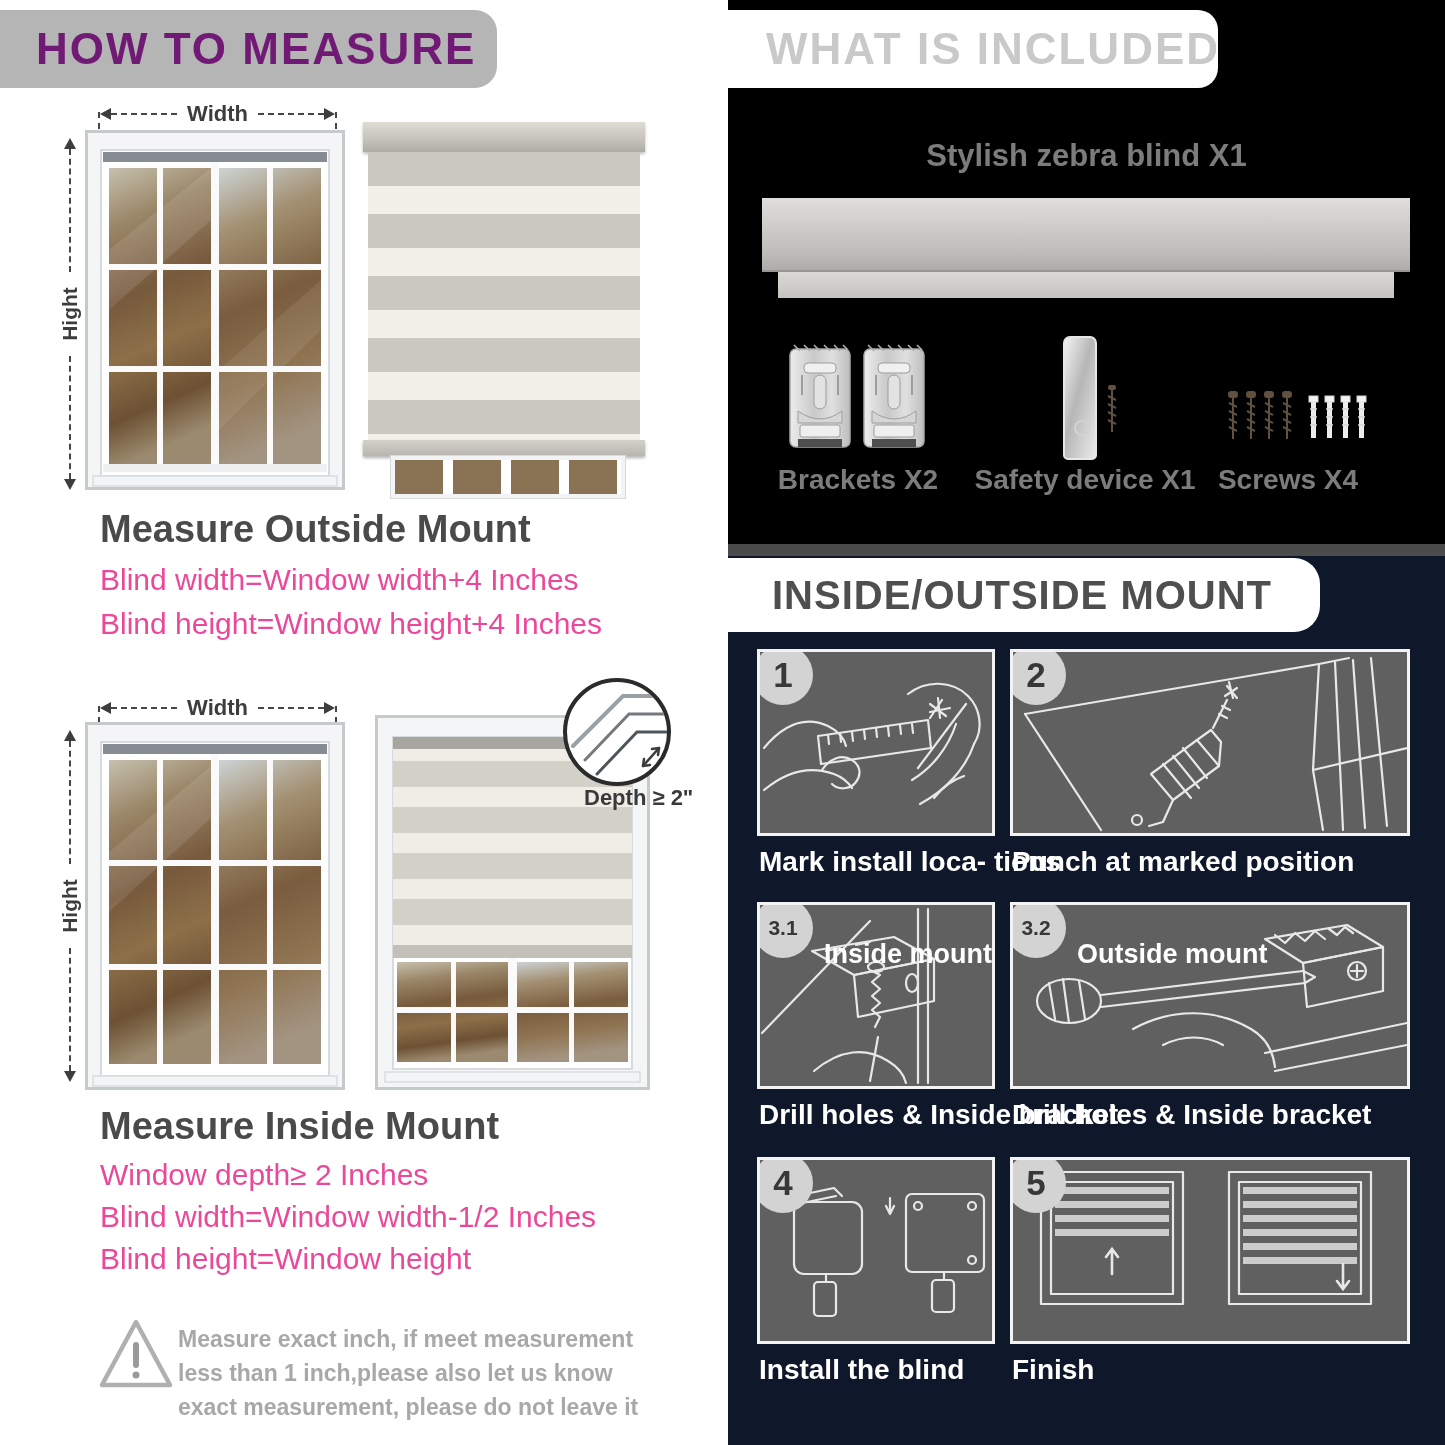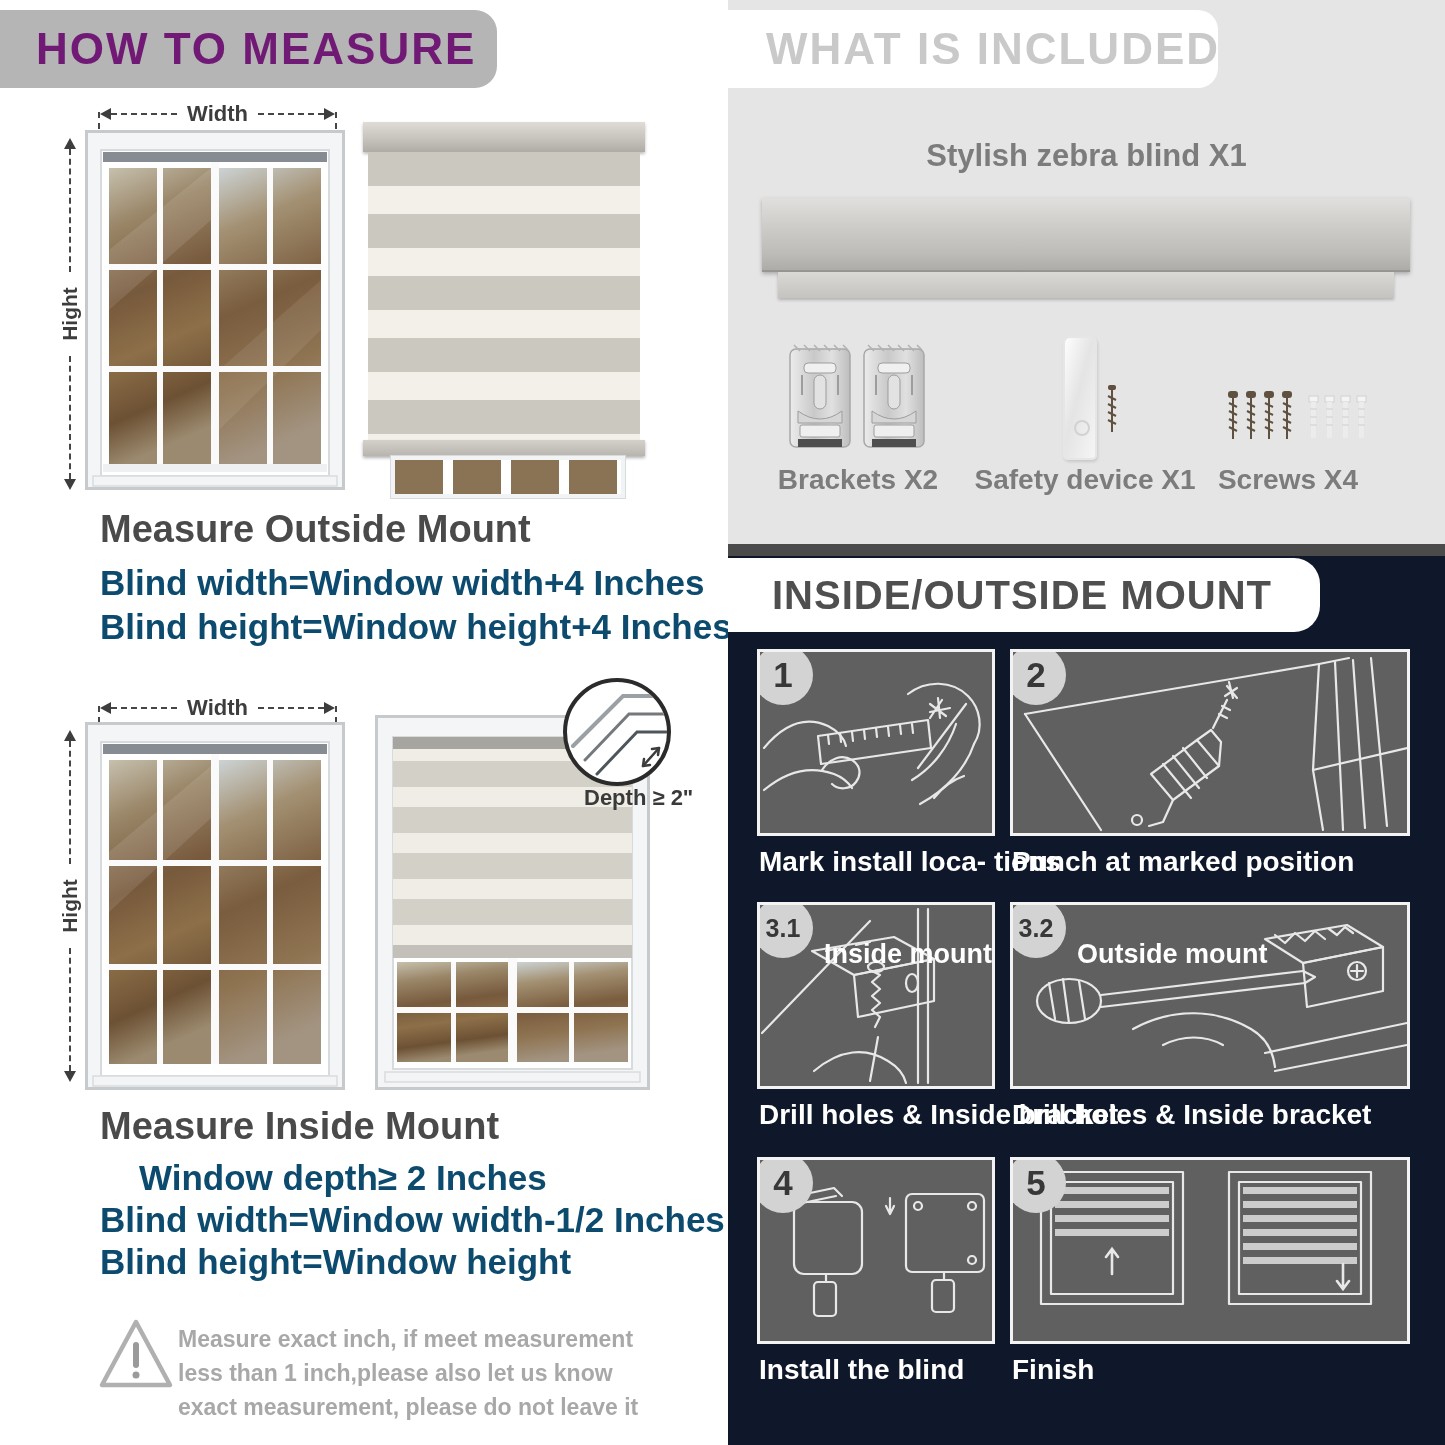--- a/index.html
+++ b/index.html
@@ -10,21 +10,21 @@
   .abs { position:absolute; }
 
   
   .hdr-gray {
     position:absolute; left:0; top:10px; width:497px; height:78px;
     background:#b5b5b5; border-radius:0 22px 22px 0;
     color:#701a75; font-size:44px; font-weight:bold; letter-spacing:2px;
     line-height:78px; padding-left:36px; box-sizing:border-box; white-space:nowrap;
   }
   .sec-title { position:absolute; color:#4a4a4a; font-size:38px; font-weight:bold; white-space:nowrap; }
-  .sec-line  { position:absolute; color:#0c4a6e; font-size:35px; font-weight:bold; white-space:nowrap; }
+  .sec-line  { position:absolute; color:#ec4899; font-size:30px; font-weight:normal; white-space:nowrap; }
 
   
   .hmeasure { position:absolute; display:flex; align-items:center; height:24px; }
   .hmeasure .hline { flex:1; border-top:2px dashed #454545; height:0; }
   .hmeasure .mlabel { color:#3d3d3d; font-size:22px; font-weight:bold; padding:0 10px; white-space:nowrap; }
   .ah-l { width:0; height:0; border-top:6px solid transparent; border-bottom:6px solid transparent; border-right:11px solid #3d3d3d; }
   .ah-r { width:0; height:0; border-top:6px solid transparent; border-bottom:6px solid transparent; border-left:11px solid #3d3d3d; }
   .htick { position:absolute; top:10px; height:28px; width:0; border-left:2px dashed #454545; }
 
   .vmeasure { position:absolute; display:flex; flex-direction:column; align-items:center; width:24px; }
@@ -49,21 +49,21 @@
   
   .detail-circle { position:absolute; left:563px; top:678px; width:108px; height:108px;
     border-radius:50%; border:4px solid #2b2b2b; background:#ffffff; overflow:hidden; box-sizing:border-box; }
   .depth-label { position:absolute; left:584px; top:785px; color:#3a3a3a; font-size:22px; font-weight:bold; white-space:nowrap; }
 
   
   .warn-text { position:absolute; left:178px; top:1322px; width:462px;
     color:#a8a8a8; font-size:23px; font-weight:bold; line-height:34px; }
 
   
-  .light-panel { position:absolute; left:728px; top:0; width:717px; height:556px; background:#e5e5e5; }
+  .light-panel { position:absolute; left:728px; top:0; width:717px; height:556px; background:#000000; }
   .hdr-white {
     position:absolute; left:0; top:10px; width:490px; height:78px; background:#ffffff;
     border-radius:0 20px 20px 0; color:#c9c9c9; font-size:44px; font-weight:bold; letter-spacing:2px;
     line-height:78px; padding-left:38px; box-sizing:border-box; white-space:nowrap;
   }
   .product-label { position:absolute; left:0; top:138px; width:717px; text-align:center;
     color:#7c7c7c; font-size:31px; font-weight:bold; }
   .cassette-big { position:absolute; left:34px; top:198px; width:648px; height:74px;
     background:linear-gradient(180deg,#e0dfdd 0%,#cfcecb 35%,#bdbcb9 75%,#abaaa7 100%);
     box-shadow:0 2px 4px rgba(0,0,0,.25), inset 0 -2px 0 rgba(0,0,0,.12); }
@@ -84,21 +84,21 @@
   .dark-section { position:absolute; left:728px; top:556px; width:717px; height:889px; background:#0f172a; }
   .hdr-mount {
     position:absolute; left:0; top:2px; width:592px; height:74px; background:#ffffff;
     border-radius:0 26px 26px 0; color:#4f4f4f; font-size:40px; font-weight:bold; letter-spacing:1px;
     line-height:74px; padding-left:44px; box-sizing:border-box; white-space:nowrap;
   }
   .step-panel { position:absolute; background:#606060; border:3px solid #f3f3f3; box-sizing:border-box; overflow:hidden; }
   .step-badge { position:absolute; top:-7px; left:-7px; width:60px; height:60px; border-radius:50%;
     background:#d3d3d3; color:#383838; display:flex; align-items:center; justify-content:center;
     font-size:35px; font-weight:bold; }
-  .step-badge.small { font-size:25px; }
+  .step-badge.small { font-size:21px; }
   .step-label { position:absolute; left:64px; top:14px; color:#ffffff; font-size:27px; font-weight:bold; white-space:nowrap;margin-top:20px; }
   .step-caption { position:absolute; color:#ffffff; font-size:28px; font-weight:bold; white-space:nowrap; }
   .draw { position:absolute; left:0; top:0; width:100%; height:100%; }
 </style>
 </head>
 <body>
 
 <div class="stage">
 
   <div class="hdr-gray">HOW TO MEASURE</div>
@@ -231,21 +231,21 @@
         <path d="M18,78 L62,32 L100,32" stroke="#74797d" stroke-width="3"></path>
         <path d="M30,92 L70,50 L100,50" stroke="#4e565c" stroke-width="3"></path>
         <path d="M76,84 L92,66" stroke="#3c3c3c" stroke-width="2.5"></path>
         <path d="M76,84 l7,-1 M76,84 l1,-7 M92,66 l-7,1 M92,66 l-1,7" stroke="#3c3c3c" stroke-width="2.5"></path>
       </g>
     </svg>
   </div>
   <div class="depth-label">Depth ≥ 2"</div>
 
   <div class="sec-title" style="left:100px; top:1105px;">Measure Inside Mount</div>
-  <div class="sec-line" style="left:100px; top:1158px;margin-left:39px;">Window depth≥ 2 Inches</div>
+  <div class="sec-line" style="left:100px; top:1158px;">Window depth≥ 2 Inches</div>
   <div class="sec-line" style="left:100px; top:1200px;">Blind width=Window width-1/2 Inches</div>
   <div class="sec-line" style="left:100px; top:1242px;">Blind height=Window height</div>
 
   <svg class="abs" style="left:95px; top:1315px;" width="82" height="80" viewBox="0 0 82 80">
     <path d="M41,7 L75,70 L7,70 Z" fill="none" stroke="#b0b0b0" stroke-width="4.5" stroke-linejoin="round"></path>
     <path d="M41,30 L41,50" stroke="#9a9a9a" stroke-width="6" stroke-linecap="round"></path>
     <circle cx="41" cy="60" r="3.5" fill="#9a9a9a"></circle>
   </svg>
   <div class="warn-text">Measure exact inch, if meet measurement less than 1 inch,please also let us know exact measurement, please do not leave it</div>
 

